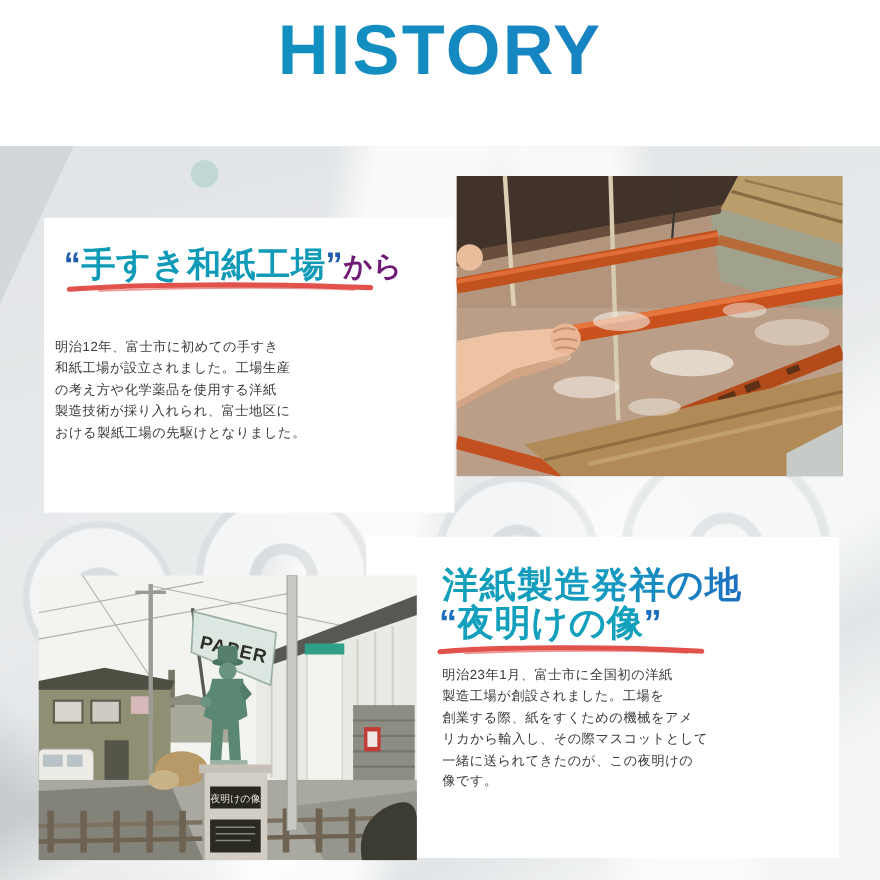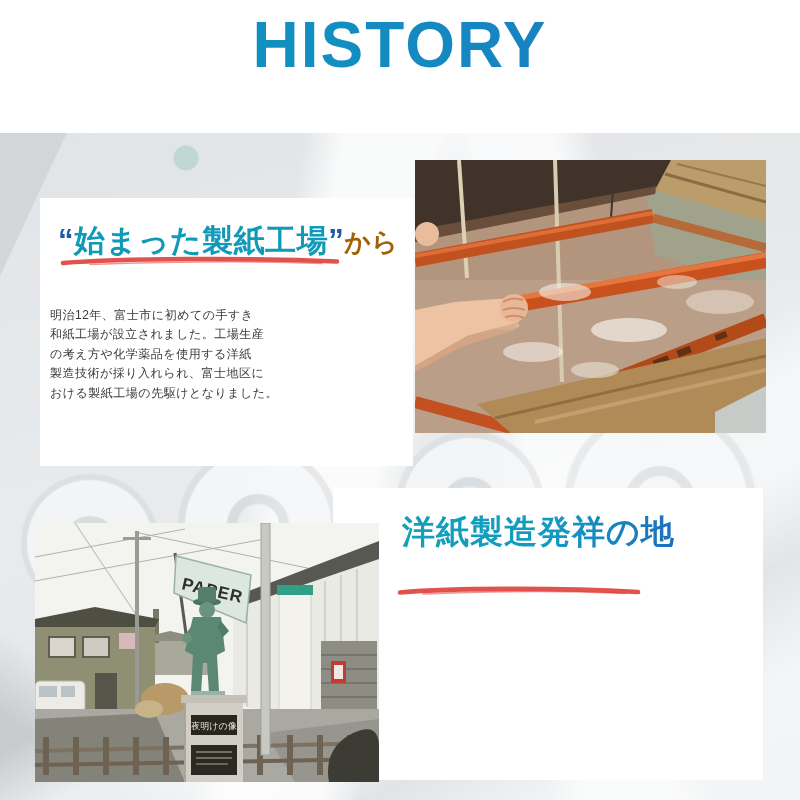--- a/index.html
+++ b/index.html
@@ -39,21 +39,21 @@
 
   
   .card{position:absolute;background:#ffffff;}
   #card1{left:40px;top:198px;width:373px;height:268px;}
   #card2{left:333px;top:488px;width:430px;height:292px;}
 
   
   .h1line1{position:absolute;left:18px;top:22px;font-size:31px;font-weight:bold;letter-spacing:.5px;white-space:nowrap;}
   .h1line1 .q{color:#1e5cab;}
   .h1line1 .hl{color:#0f9ab8;}
-  .h1line1 .sfx{color:#a16207;font-size:26px;font-family:Liberation Serif, serif;}
+  .h1line1 .sfx{color:#701a75;font-size:26px;font-family:Liberation Serif, serif;}
   .h1line2{position:absolute;left:44px;top:68px;font-size:29px;font-weight:bold;color:#0f9ab8;letter-spacing:1px;}
   .brush{position:absolute;}
   .body-txt{position:absolute;font-size:12px;line-height:1.62;color:#3a3a3a;font-weight:500;white-space:pre-line;letter-spacing:.5px;}
   #body1{left:10px;top:108px;width:356px;}
 
   
   .h2line1{position:absolute;left:402px;top:510px;font-size:33px;font-weight:bold;letter-spacing:1px;
     background:linear-gradient(90deg,#12a0ba 0%,#149ac0 55%,#1d6fc0 100%);
     -webkit-background-clip:text;background-clip:text;color:transparent;white-space:nowrap;}
   .h2line2{position:absolute;left:399px;top:544px;font-size:33px;font-weight:bold;letter-spacing:.5px;white-space:nowrap;}
@@ -71,21 +71,21 @@
 
 <div id="canvas">
 
   <div class="title">HISTORY</div>
 
   <div class="bg"></div>
   <div class="bg-wash"></div>
 
   <div id="card1" class="card">
     <div class="h1line1">
-      <span class="q">“</span><span class="hl">始まった製紙工場</span><span class="q">”</span><span class="sfx">から</span>
+      <span class="q">“</span><span class="hl">手すき和紙工場</span><span class="q">”</span><span class="sfx">から</span>
     </div>
     <svg class="brush" style="left:20px;top:57px;" width="280" height="12" viewBox="0 0 280 12">
       <path d="M3,8 C60,3.5 180,2.5 277,6.5" fill="none" stroke="#e0433e" stroke-width="4.6" stroke-linecap="round" opacity=".92"></path>
       <path d="M30,9.5 C110,6.5 200,6 262,8.5" fill="none" stroke="#e0433e" stroke-width="1.6" stroke-linecap="round" opacity=".55"></path>
     </svg>
     <div id="body1" class="body-txt">明治12年、富士市に初めての手すき
 和紙工場が設立されました。工場生産
 の考え方や化学薬品を使用する洋紙
 製造技術が採り入れられ、富士地区に
 おける製紙工場の先駆けとなりました。</div>
@@ -146,24 +146,33 @@
       <polygon points="0,206 52,176 104,162 100,170 48,186 0,212" fill="#d9a685" opacity=".8"></polygon>
       <circle cx="99" cy="148" r="14" fill="#e9b795"></circle>
       <path d="M88,142 q10,-6 20,-2 M88,150 q11,-4 22,0 M90,157 q10,-3 19,1" stroke="#c9906f" stroke-width="2" fill="none"></path>
     </g>
     <circle cx="12" cy="74" r="12" fill="#e9bc9c"></circle>
   </svg>
 
   <div id="card2" class="card"></div>
 
   <div class="h2line1">洋紙製造発祥の地</div>
+  <div class="h2line2">
+    <span class="q">“</span><span class="hl">夜明けの像</span><span class="q">”</span>
+  </div>
   <svg class="brush" style="left:397px;top:585px;" width="244" height="12" viewBox="0 0 244 12">
     <path d="M3,7.5 C55,3 160,2.5 241,7" fill="none" stroke="#e0433e" stroke-width="4.6" stroke-linecap="round" opacity=".92"></path>
     <path d="M26,9 C100,6 180,6 228,8.5" fill="none" stroke="#e0433e" stroke-width="1.6" stroke-linecap="round" opacity=".55"></path>
   </svg>
+  <div id="body2" class="body-txt">明治23年1月、富士市に全国初の洋紙
+製造工場が創設されました。工場を
+創業する際、紙をすくための機械をアメ
+リカから輸入し、その際マスコットとして
+一緒に送られてきたのが、この夜明けの
+像です。</div>
 
   <svg id="photo2" class="photo" width="344" height="259" viewBox="0 0 344 259">
 
     <rect x="0" y="0" width="344" height="259" fill="#f3f3f0"></rect>
 
     <g stroke="#8d8d88" stroke-width="1" opacity=".65">
       <line x1="0" y1="34" x2="150" y2="6"></line>
       <line x1="0" y1="58" x2="230" y2="16"></line>
       <line x1="40" y1="0" x2="120" y2="120"></line>
       <line x1="104" y1="10" x2="344" y2="60"></line>

